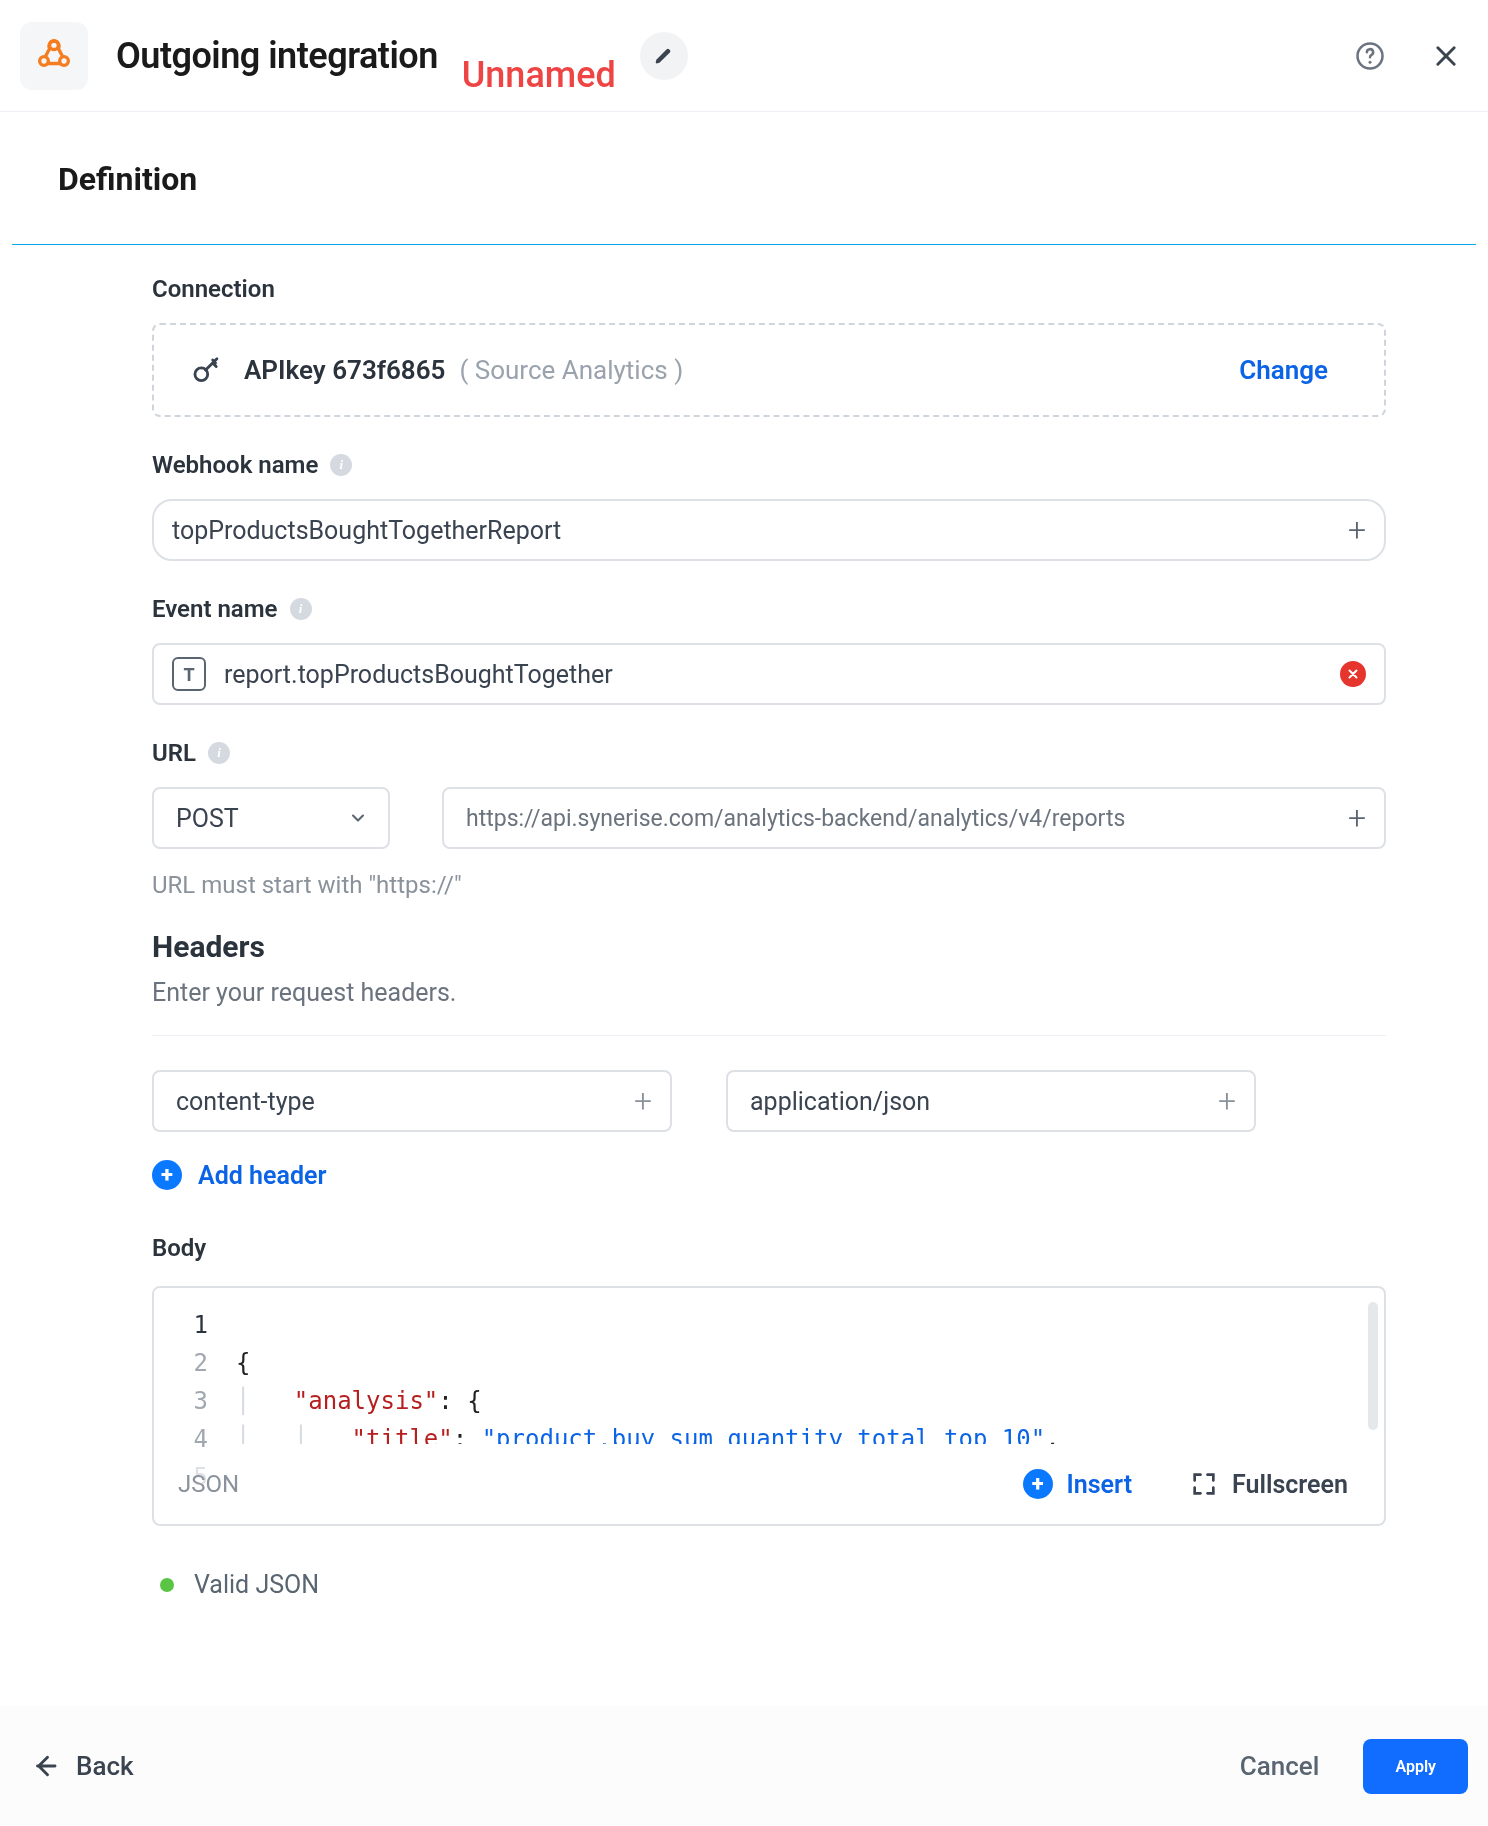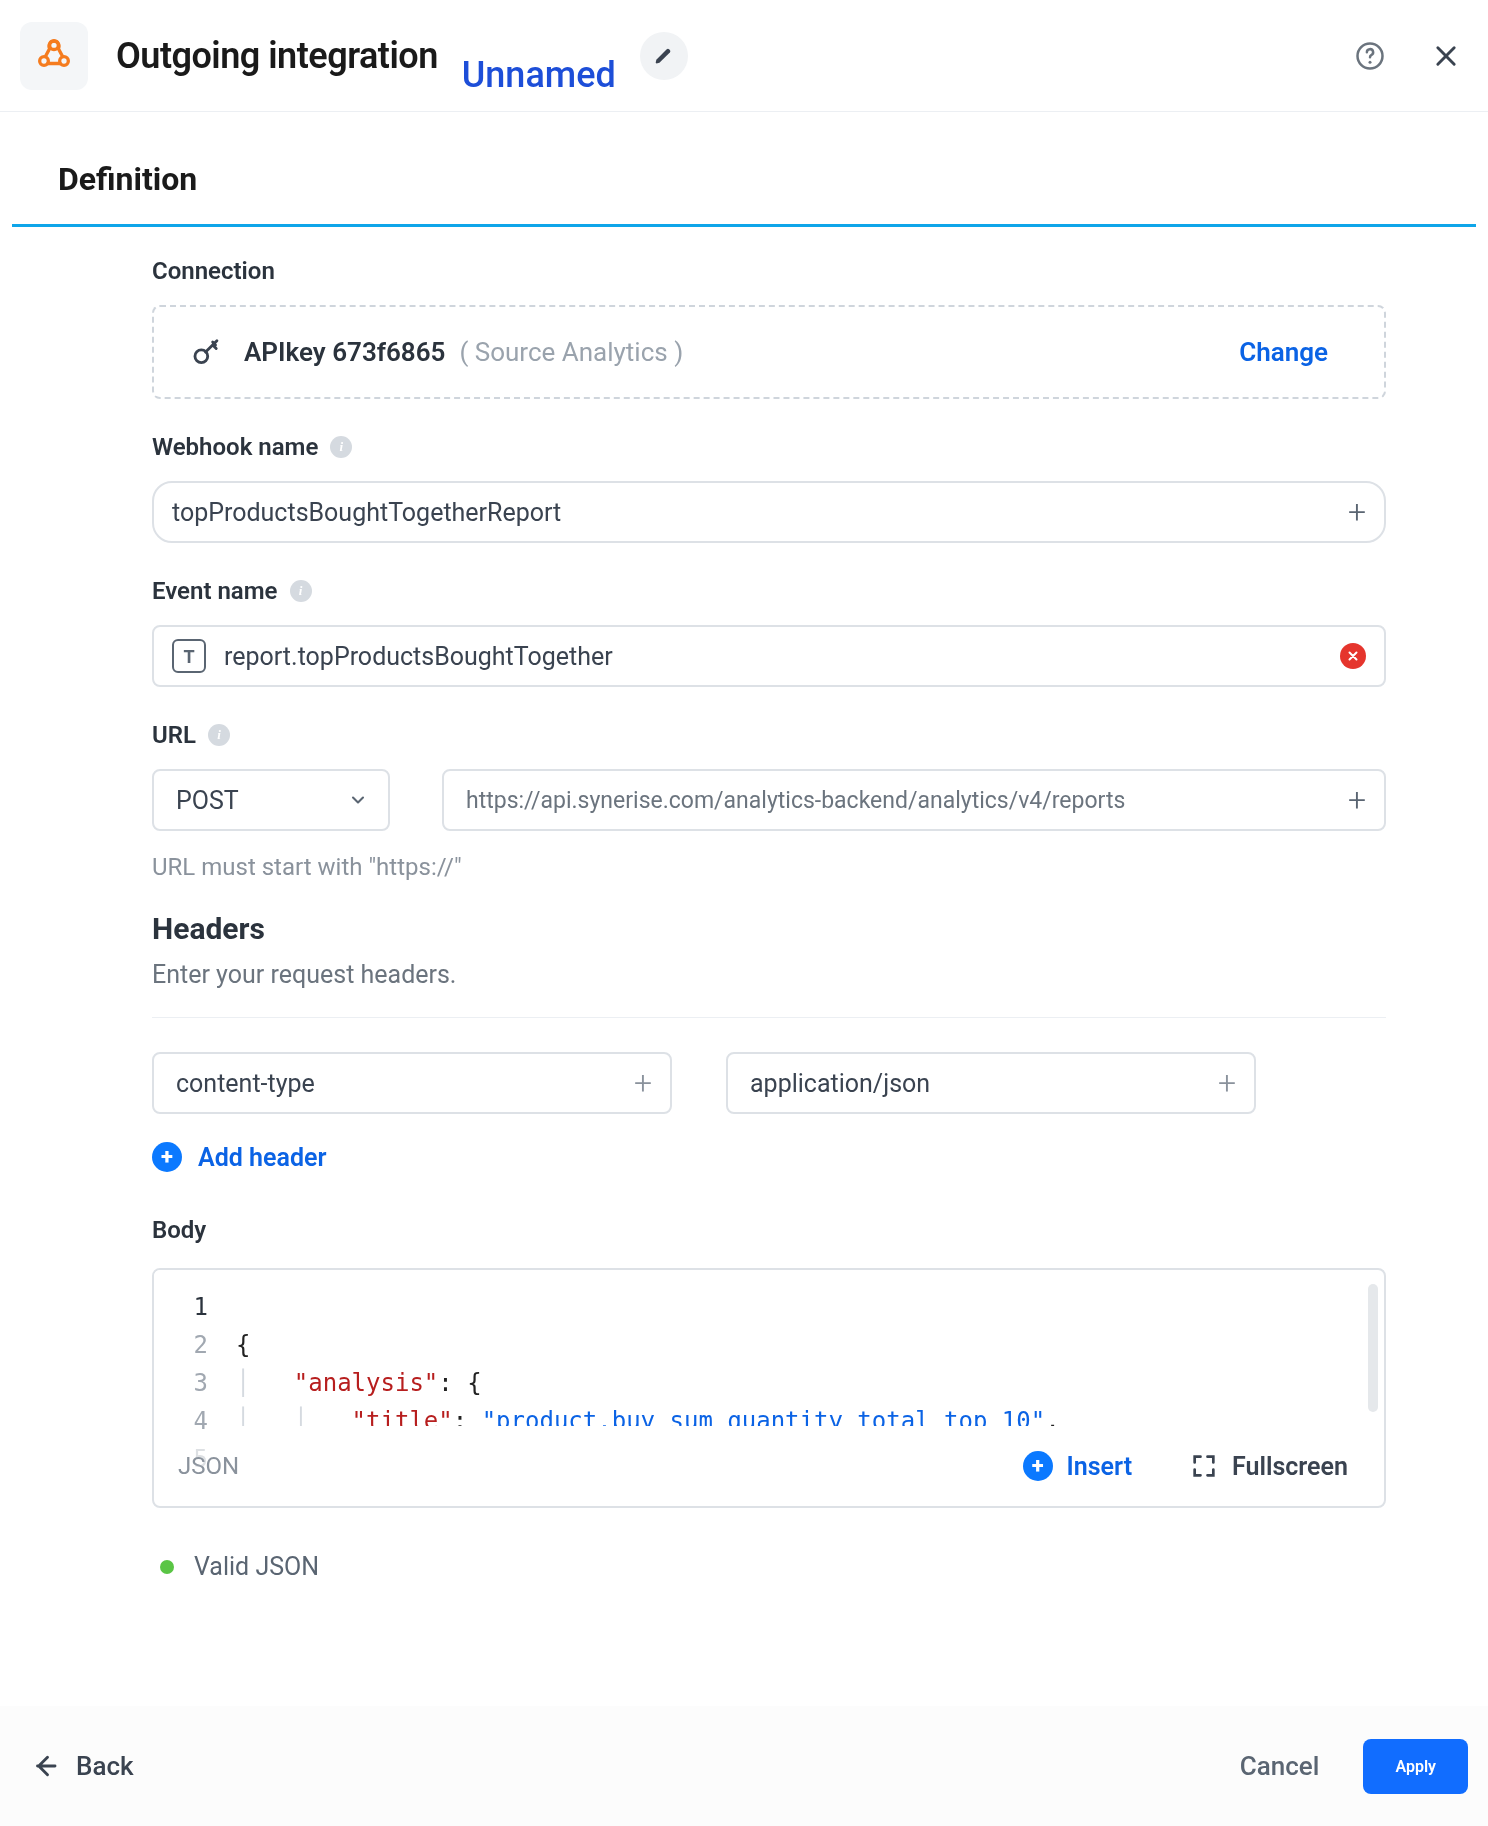--- a/index.html
+++ b/index.html
@@ -3,42 +3,42 @@
 <meta charset="utf-8">
 <style>
   * { box-sizing: border-box; margin: 0; padding: 0; }
   html, body { width: 1488px; height: 1826px; font-family: -apple-system, BlinkMacSystemFont, "Segoe UI", Roboto, Helvetica, Arial, sans-serif; background:#fff; color:#1a1a1a; }
   .page { width:1488px; height:1826px; display:flex; flex-direction:column; position:relative; }
 
   
   .header { height:112px; display:flex; align-items:center; padding:0 24px 0 20px; border-bottom:1px solid #eceff3; }
   .header-icon-box { width:68px; height:68px; border-radius:12px; background:#f4f6f8; display:flex; align-items:center; justify-content:center; margin-right:28px; }
   .header-title { font-size:36px; font-weight:600; color:#1a1a1a; letter-spacing:-0.5px; }
-  .header-subtitle { font-size:36px; font-weight:500; color:#1d4ed8; margin-left:24px;margin-top:38px; }
+  .header-subtitle { font-size:36px; font-weight:500; color:#ef4444; margin-left:24px;margin-top:38px; }
   .edit-btn { width:48px; height:48px; border-radius:24px; background:#f1f3f5; display:flex; align-items:center; justify-content:center; margin-left:24px; cursor:pointer; }
   .header-spacer { flex:1; }
   .help-btn, .close-btn { width:36px; height:36px; display:flex; align-items:center; justify-content:center; cursor:pointer; color:#5a6572; }
   .close-btn { margin-left:40px; color:#3a4350; }
 
   
   .subbar { height:94px; background:#f7f9fb; display:flex; align-items:center; padding:0 12px 0 14px; }
   .toggle { position:relative; width:54px; height:32px; border-radius:18px; border:2px solid #d8dde3; background:#fff; margin-right:30px; cursor:pointer; }
   .toggle-knob { position:absolute; top:3px; left:3px; width:22px; height:22px; border-radius:11px; background:#c7ccd3; }
   .action-limit-label { font-size:26px; font-weight:500; color:#2b333d; }
   .subbar-spacer { flex:1; }
   .seg { display:flex; height:64px; }
   .seg-btn { width:258px; display:flex; align-items:center; justify-content:center; font-size:25px; font-weight:400; cursor:pointer; }
   .seg-integrations { border:2px solid #d8dde3; border-right:none; border-radius:8px 0 0 8px; background:#fff; color:#485059; }
   .seg-custom { border-radius:0 8px 8px 0; background:#116dff; color:#fff; font-weight:500; }
 
   
   .card-wrap { padding:18px 12px 0 12px; }
   .card { background:#fff; width:100%; }
 
-  .definition-title { font-size:32px; font-weight:700; color:#1a1a1a; padding:30px 0 26px 46px; border-bottom:3px solid #0ea5e9; }
+  .definition-title { font-size:32px; font-weight:700; color:#1a1a1a; padding:30px 0 46px 46px; border-bottom:1px solid #0ea5e9; }
 
   .form-area { padding:30px 90px 0 140px; }
 
   .section-label { font-size:24px; font-weight:600; color:#2b333d; display:flex; align-items:center; gap:12px; }
   .info-dot { width:22px; height:22px; border-radius:11px; background:#d5dae0; display:inline-flex; align-items:center; justify-content:center; font-size:13px; color:#fff; font-style:italic; font-weight:800; font-family:Georgia,serif; }
 
   
   .conn-box { margin-top:20px; height:94px; border:2px dashed #cfd5dc; border-radius:8px; display:flex; align-items:center; padding:0 56px 0 36px; }
   .conn-key { font-size:26px; font-weight:600; color:#2b333d; margin-left:20px; }
   .conn-source { font-size:26px; font-weight:400; color:#9aa3ad; margin-left:14px; }

